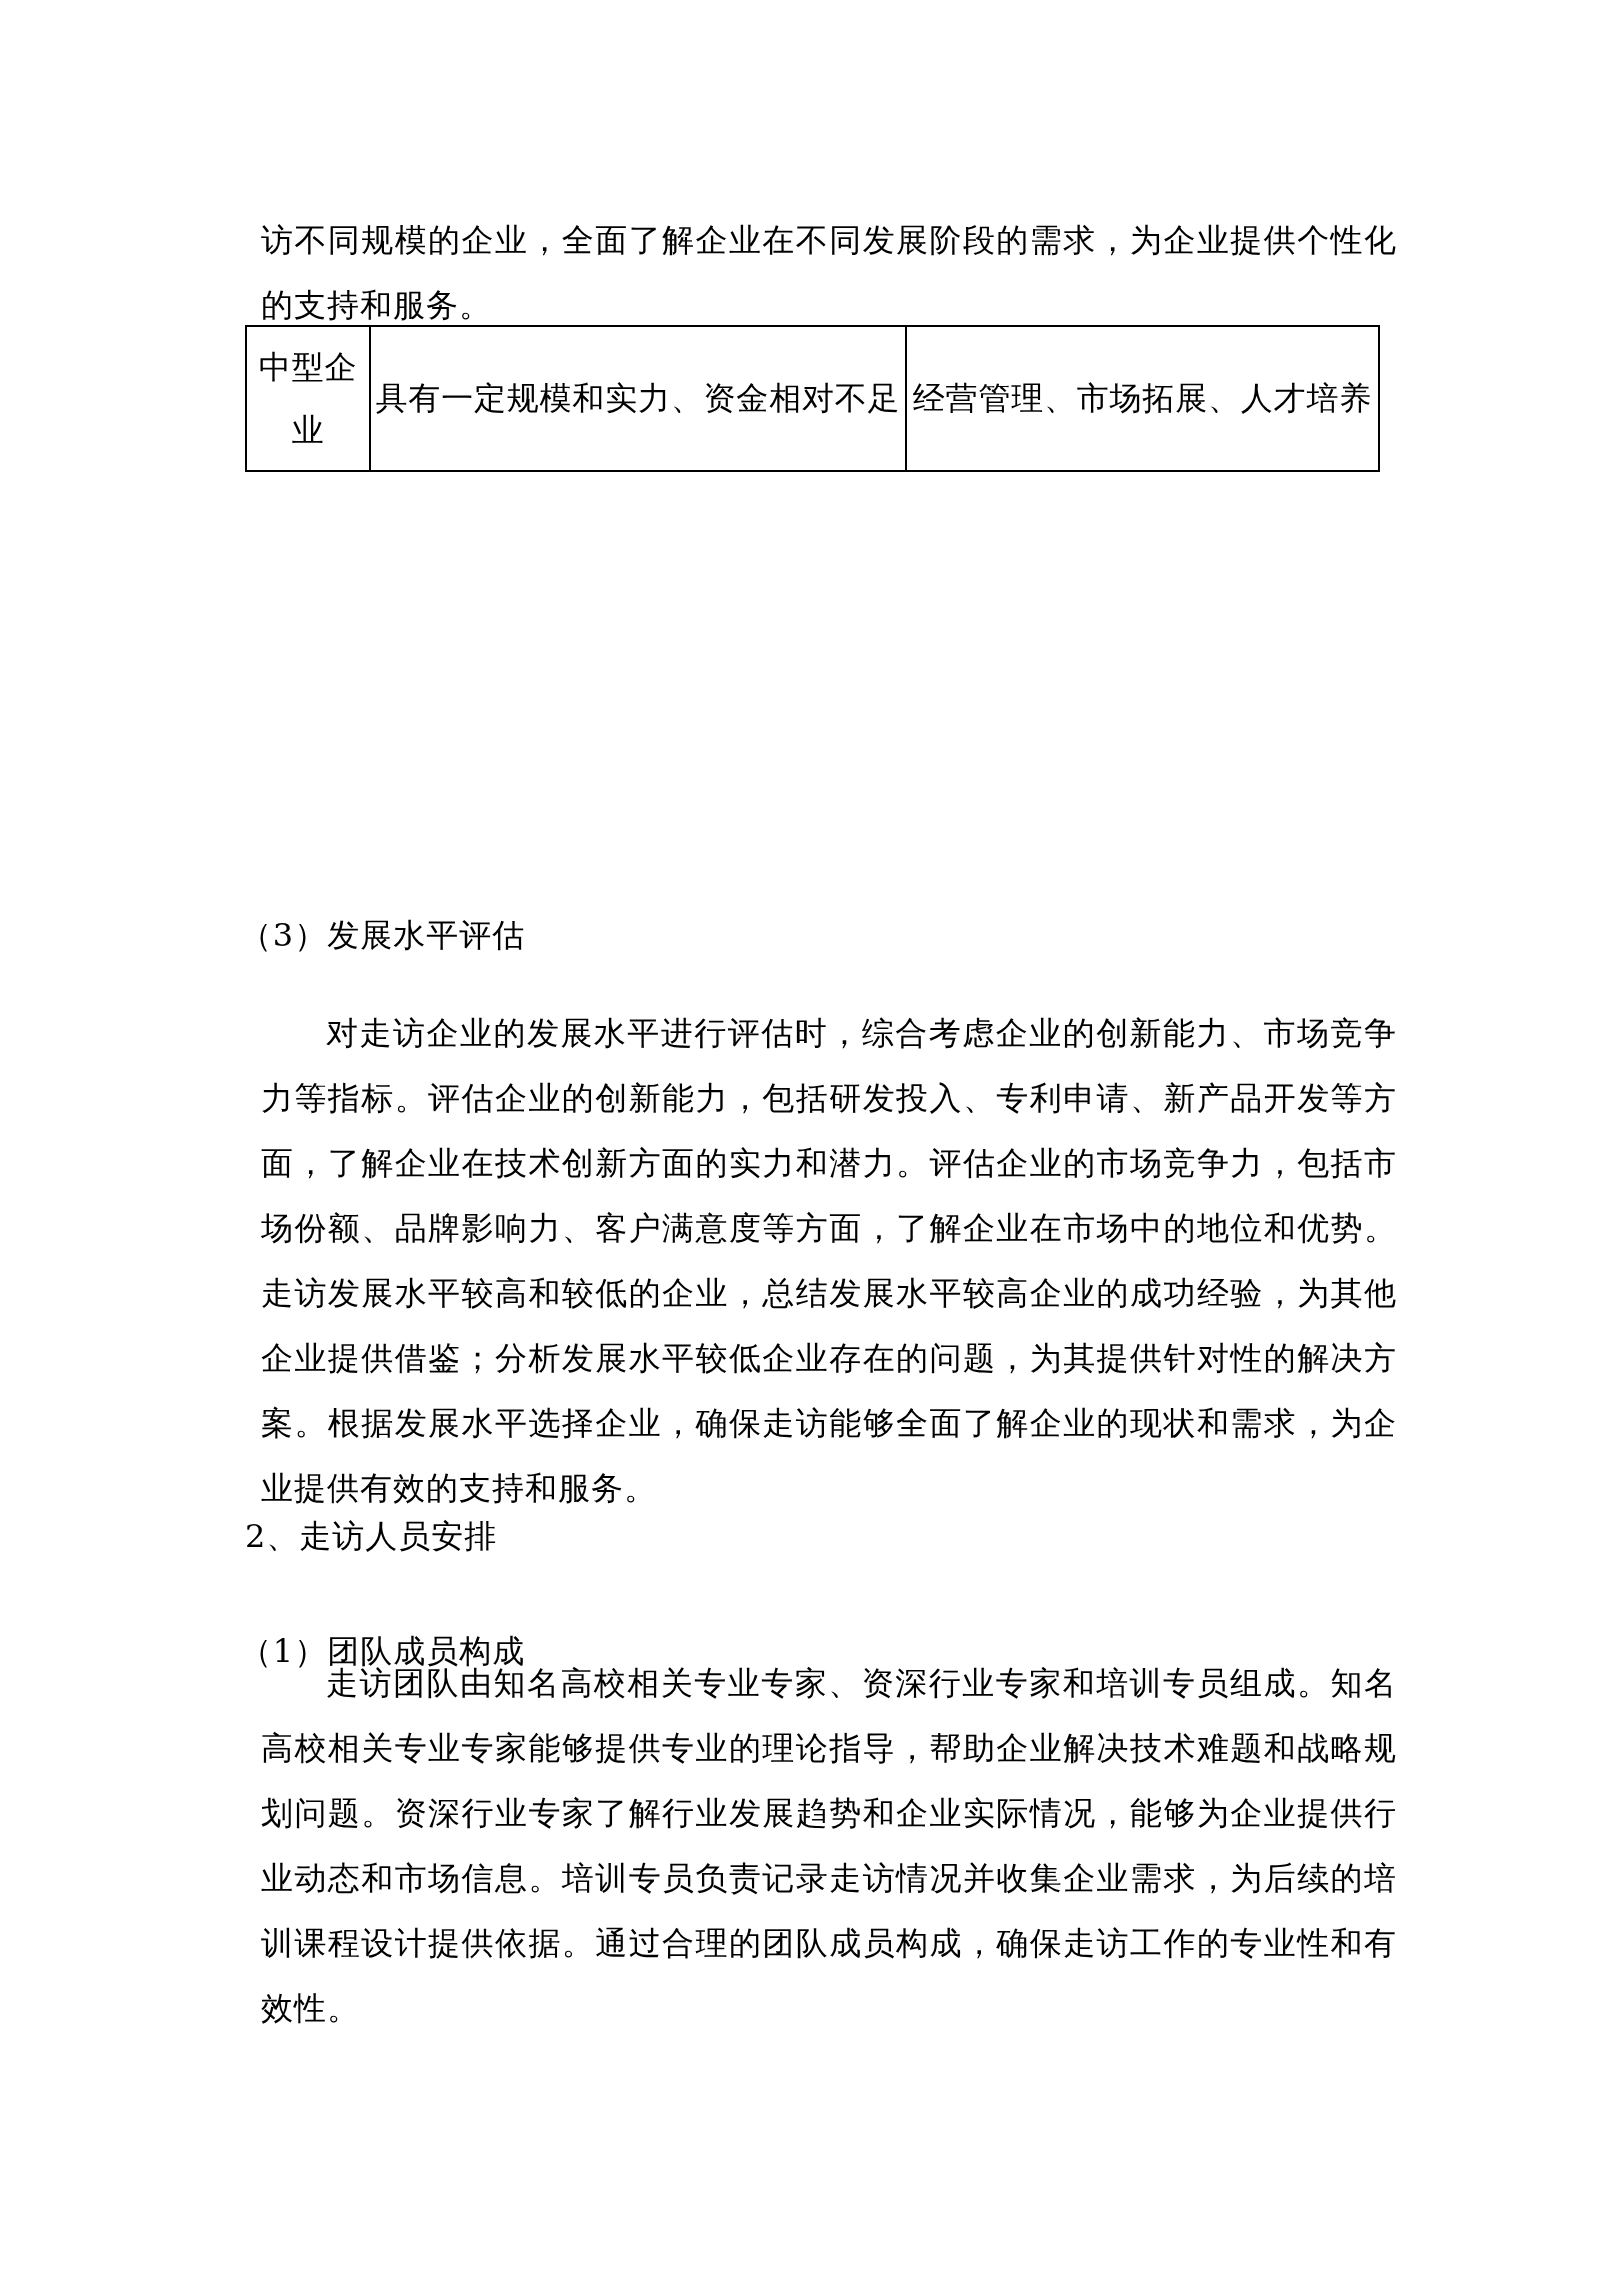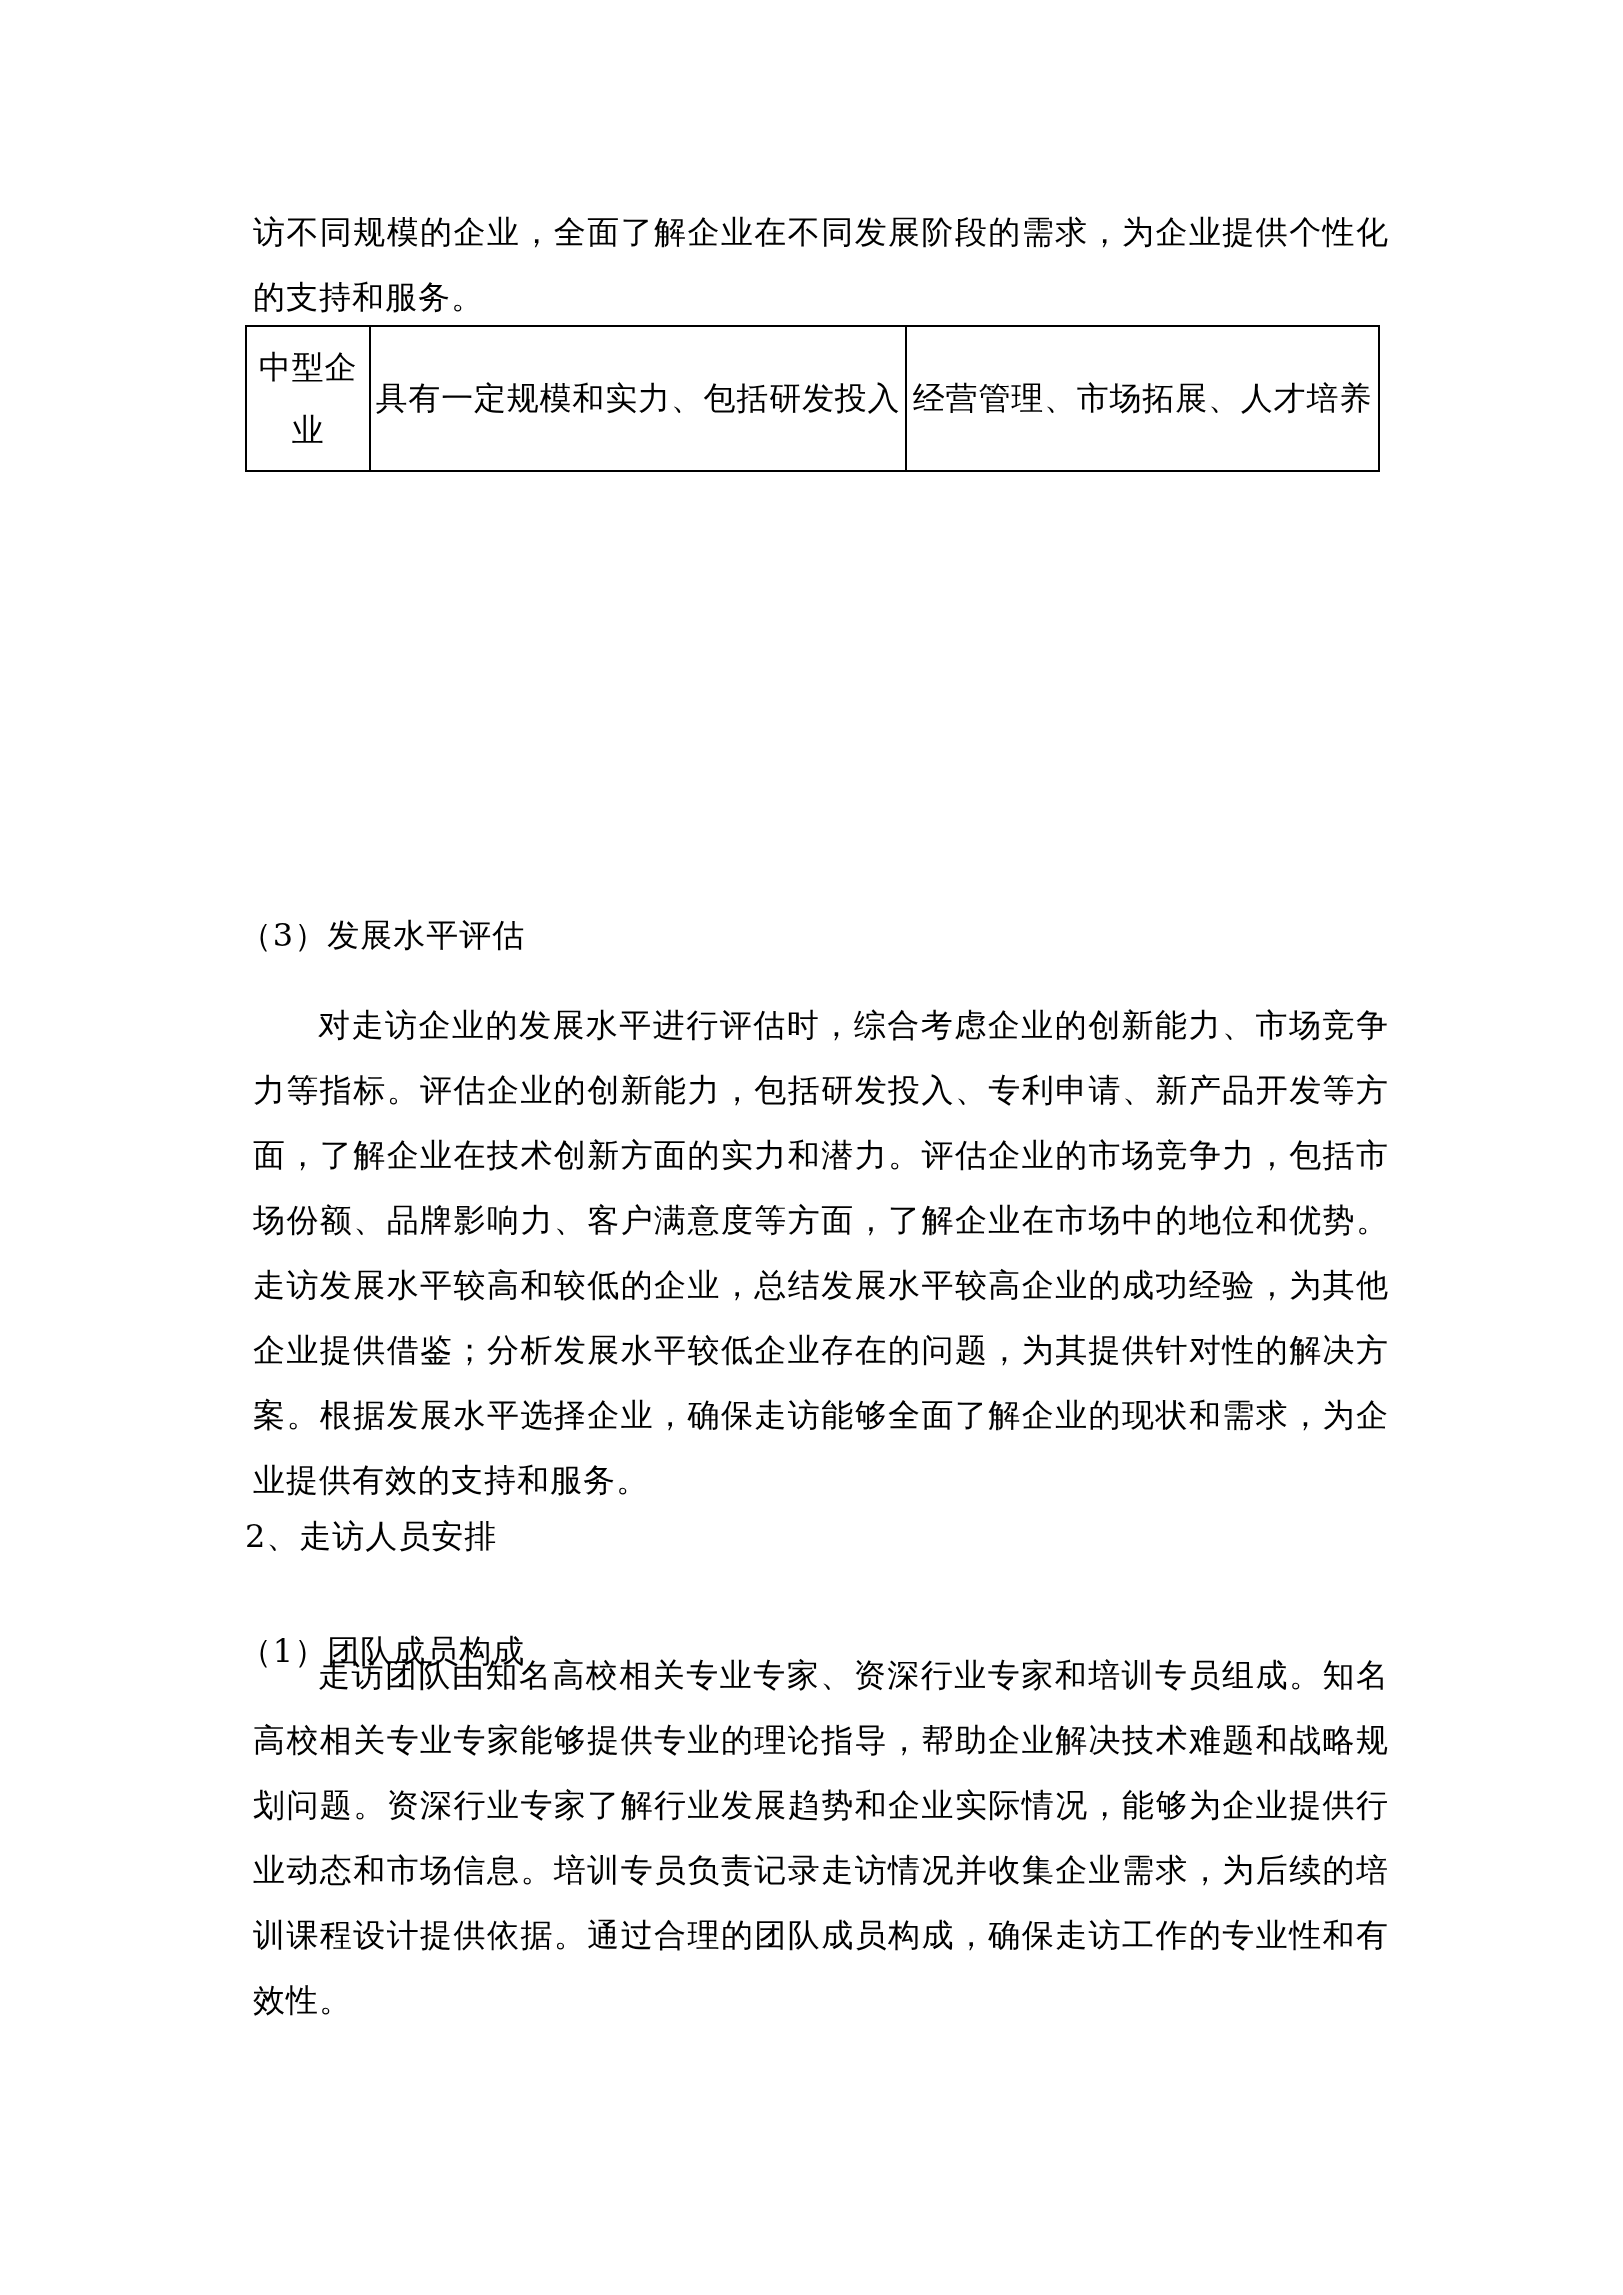--- a/index.html
+++ b/index.html
@@ -23,21 +23,21 @@
     }
     .para {
       position: absolute;
       left: 0;
       width: 1136px;
       font-size: 32px;
       line-height: 65px;
       letter-spacing: 1px;
       text-align: justify;
       text-align-last: left;
-      margin: 8px;
+      margin: 16px;
     }
     .indent {
       text-indent: 65px;
     }
     .heading {
       position: absolute;
       left: 0;
       font-size: 32px;
       line-height: 39px;
       letter-spacing: 1px;
@@ -78,21 +78,21 @@
 
   <table class="data-table">
     <colgroup>
       <col class="col-1">
       <col class="col-2">
       <col class="col-3">
     </colgroup>
     <tbody>
     <tr>
       <td>中型企业</td>
-      <td>具有一定规模和实力、包括研发投入</td>
+      <td>具有一定规模和实力、资金相对不足</td>
       <td>经营管理、市场拓展、人才培养</td>
     </tr>
   </tbody>
     </table>
 
   <p class="heading" style="top: 916px; left: -5.2px; text-align: center;">（3）发展水平评估</p>
 
   <p class="para indent" style="top: 985px;">对走访企业的发展水平进行评估时，综合考虑企业的创新能力、市场竞争力等指标。评估企业的创新能力，包括研发投入、专利申请、新产品开发等方面，了解企业在技术创新方面的实力和潜力。评估企业的市场竞争力，包括市场份额、品牌影响力、客户满意度等方面，了解企业在市场中的地位和优势。走访发展水平较高和较低的企业，总结发展水平较高企业的成功经验，为其他企业提供借鉴；分析发展水平较低企业存在的问题，为其提供针对性的解决方案。根据发展水平选择企业，确保走访能够全面了解企业的现状和需求，为企业提供有效的支持和服务。</p>
 
   <p class="heading" style="top: 1517px;">2、走访人员安排</p>

